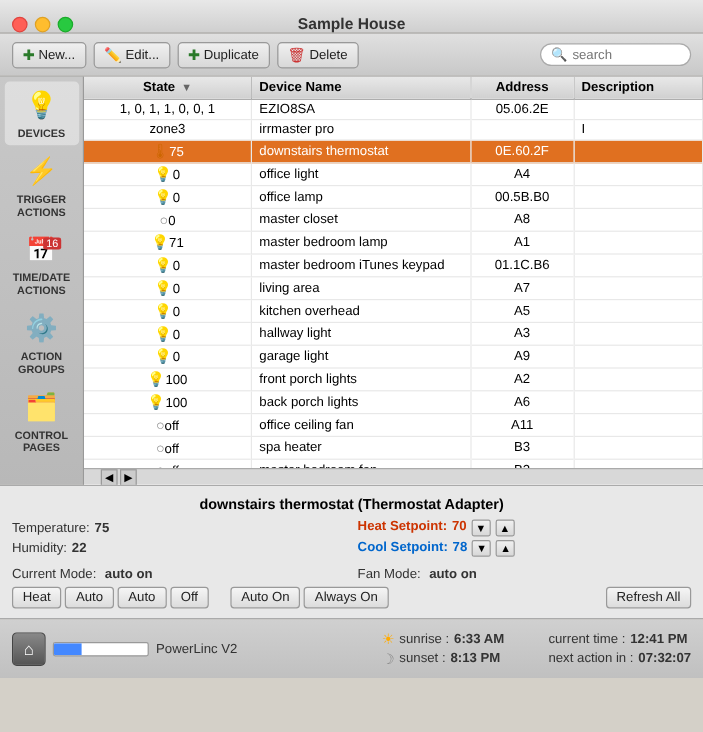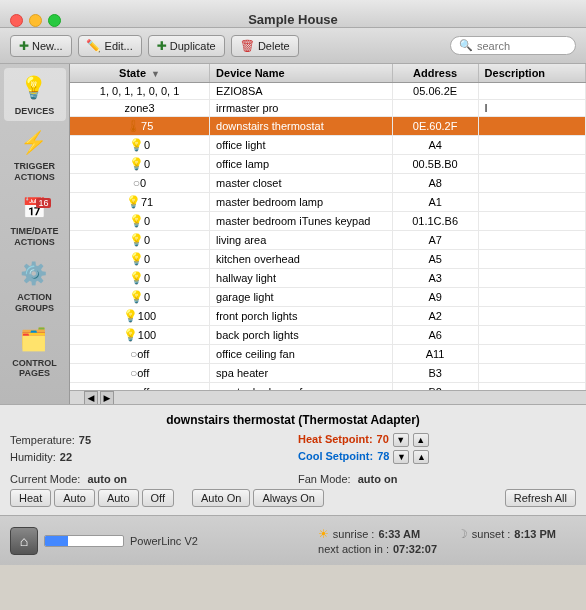--- a/index.html
+++ b/index.html
@@ -577,20 +577,24 @@
     <div class="progress-fill"></div>
   </div>
   <span class="device-name-status">PowerLinc V2</span>
   <div class="status-right">
     <div class="sun-row">
       <span class="sun-icon">☀</span>
       <span>sunrise :</span>
       <strong>6:33 AM</strong>
     </div>
     <div class="sun-row">
+      <span>current time :</span>
+      <strong>12:41 PM</strong>
+    </div>
+    <div class="sun-row">
       <span class="moon-icon">☽</span>
       <span>sunset :</span>
       <strong>8:13 PM</strong>
     </div>
     <div class="sun-row">
       <span>next action in :</span>
       <strong>07:32:07</strong>
     </div>
   </div>
 </div>

